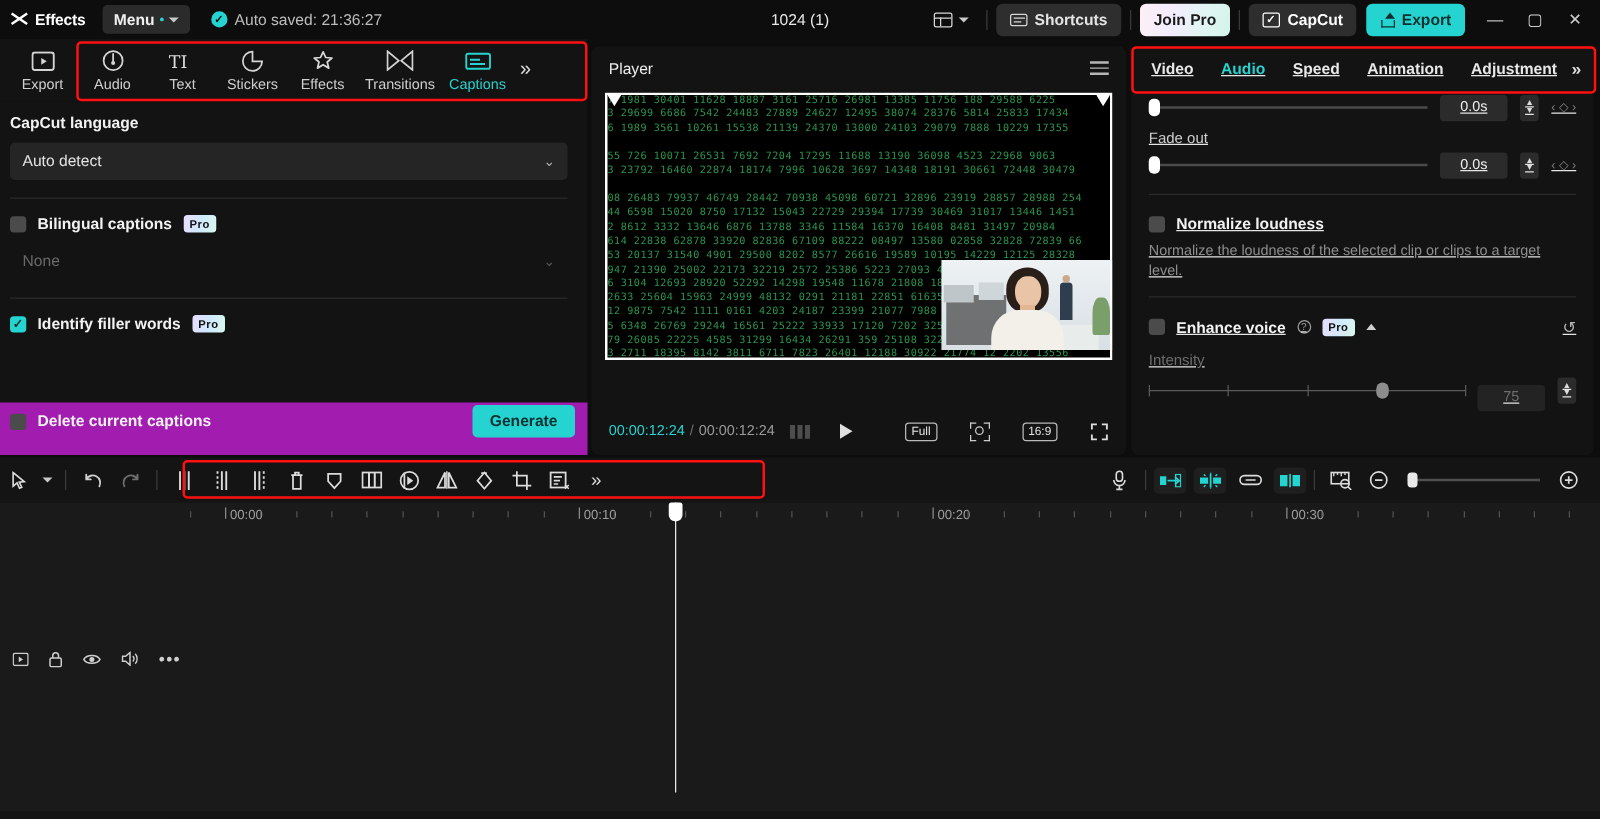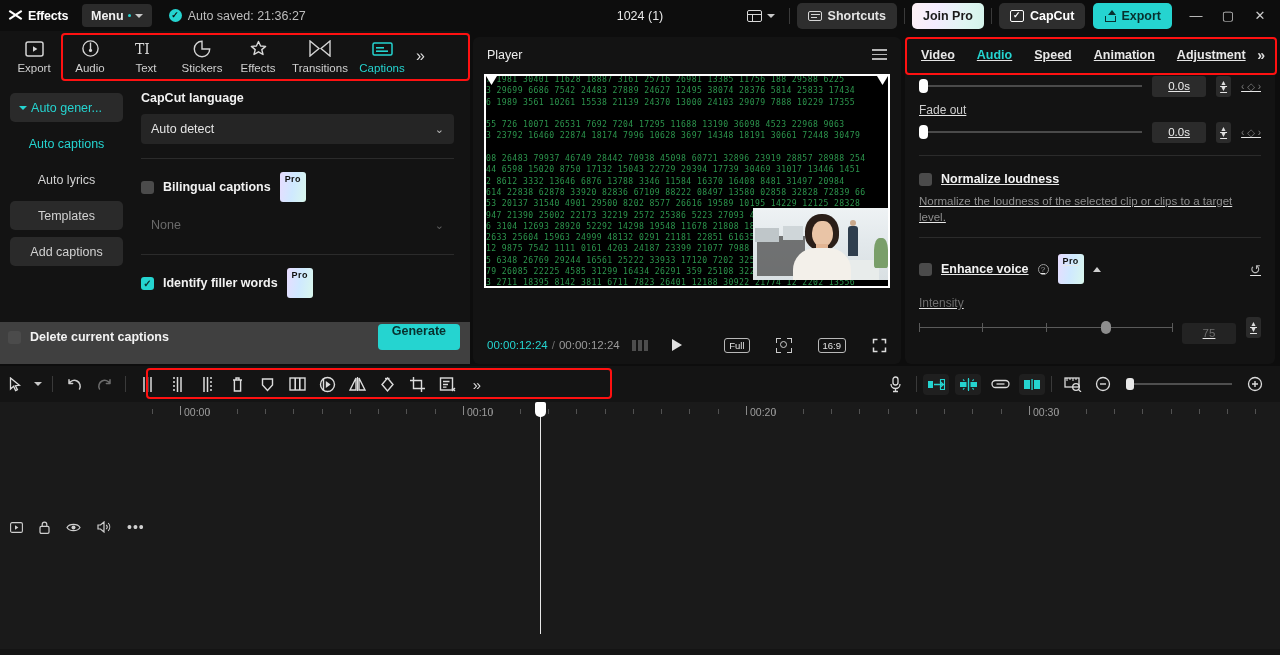--- a/index.html
+++ b/index.html
@@ -103,30 +103,30 @@
   .select.muted { background: transparent; color: #6a6a6a; }
   .chev-sm { font-size: 11px; color: #b9b9b9; }
   .hr { height: 1px; background: #2b2b2b; margin: 14px 0 13px 0; }
   .row-check { display: flex; align-items: center; gap: 9px; }
   .cb { width: 13px; height: 13px; border-radius: 3px; background: #4b4b4b; flex: none; }
   .cb.on { background: #25d4d0; display:flex; align-items:center; justify-content:center; color:#0d2f2e; font-size:10px; font-weight:bold; }
   .row-check .rlabel { font-size: 12.5px; font-weight: bold; color: #f2f2f2; }
   .pro-badge {
     font-size: 9px; font-weight: bold; letter-spacing: .4px; color: #111;
     background: linear-gradient(100deg,#e8dcff,#cfe9ff,#d9f7ec);
-    border-radius: 3px; padding: 1px 5px 17px 5px; line-height: 12px;
+    border-radius: 3px; padding: 1px 5px 1px 5px; line-height: 12px;
   }
   .lp-footer {
-    position: absolute; left: 0; right: 0; bottom: 0; height: 42px; background: #404040;
+    position: absolute; left: 0; right: 0; bottom: 0; height: 42px; background: #a21caf;
     display: flex; align-items: center; padding: 0 10px 12px 8px;
   }
   .gen-btn {
     margin-left: auto; background: #25d4d0; color: #07302e; font-weight: bold;
     font-size: 12.5px; border-radius: 4px; height: 26px; padding: 0 14px;
-    display: flex; align-items: flex-start;
+    display: flex; align-items: center;
   }
 
   
   .player { position: absolute; top: 37px; left: 473px; width: 428px; height: 327px; background: #131313; border-radius: 6px; }
   .player-head { height: 35px; display: flex; align-items: center; padding: 0 14px; }
   .player-head .ptitle { font-size: 12.5px; color: #ececec; }
   .hamburger { margin-left: auto; width: 15px; }
   .hamburger span { display:block; height: 1.6px; background: #b5b5b5; margin: 3px 0; }
   .stage { position: absolute; left: 11px; top: 37px; width: 406px; height: 214px; background: #000; overflow: hidden; }
   .matrix { position:absolute; inset:0; font-family: "DejaVu Sans Mono", monospace; font-size: 8.1px;
@@ -344,38 +344,20 @@
           </svg>
       </span>
       <span class="tlabel">Captions</span>
     </div>
 
     <span class="chev2">»</span>
   </div>
   <div class="redbox" style="left:61px; top:33px; width:409px; height:48px;"></div>
 
   <div class="leftpanel">
-    <div class="lp-nav">
-      <div class="navitem box accent">
-        <span class="tri-r"></span>
-        <span>Auto gener...</span>
-      </div>
-      <div class="navitem accent">
-        <span>Auto captions</span>
-      </div>
-      <div class="navitem">
-        <span>Auto lyrics</span>
-      </div>
-      <div class="navitem box">
-        <span>Templates</span>
-      </div>
-      <div class="navitem box">
-        <span>Add captions</span>
-      </div>
-    </div>
 
     <div class="lp-body">
       <div class="field-label">CapCut language</div>
       <div class="select">
         <span>Auto detect</span>
         <span class="chev-sm">⌄</span>
       </div>
       <div class="hr"></div>
 
       <div class="row-check">

